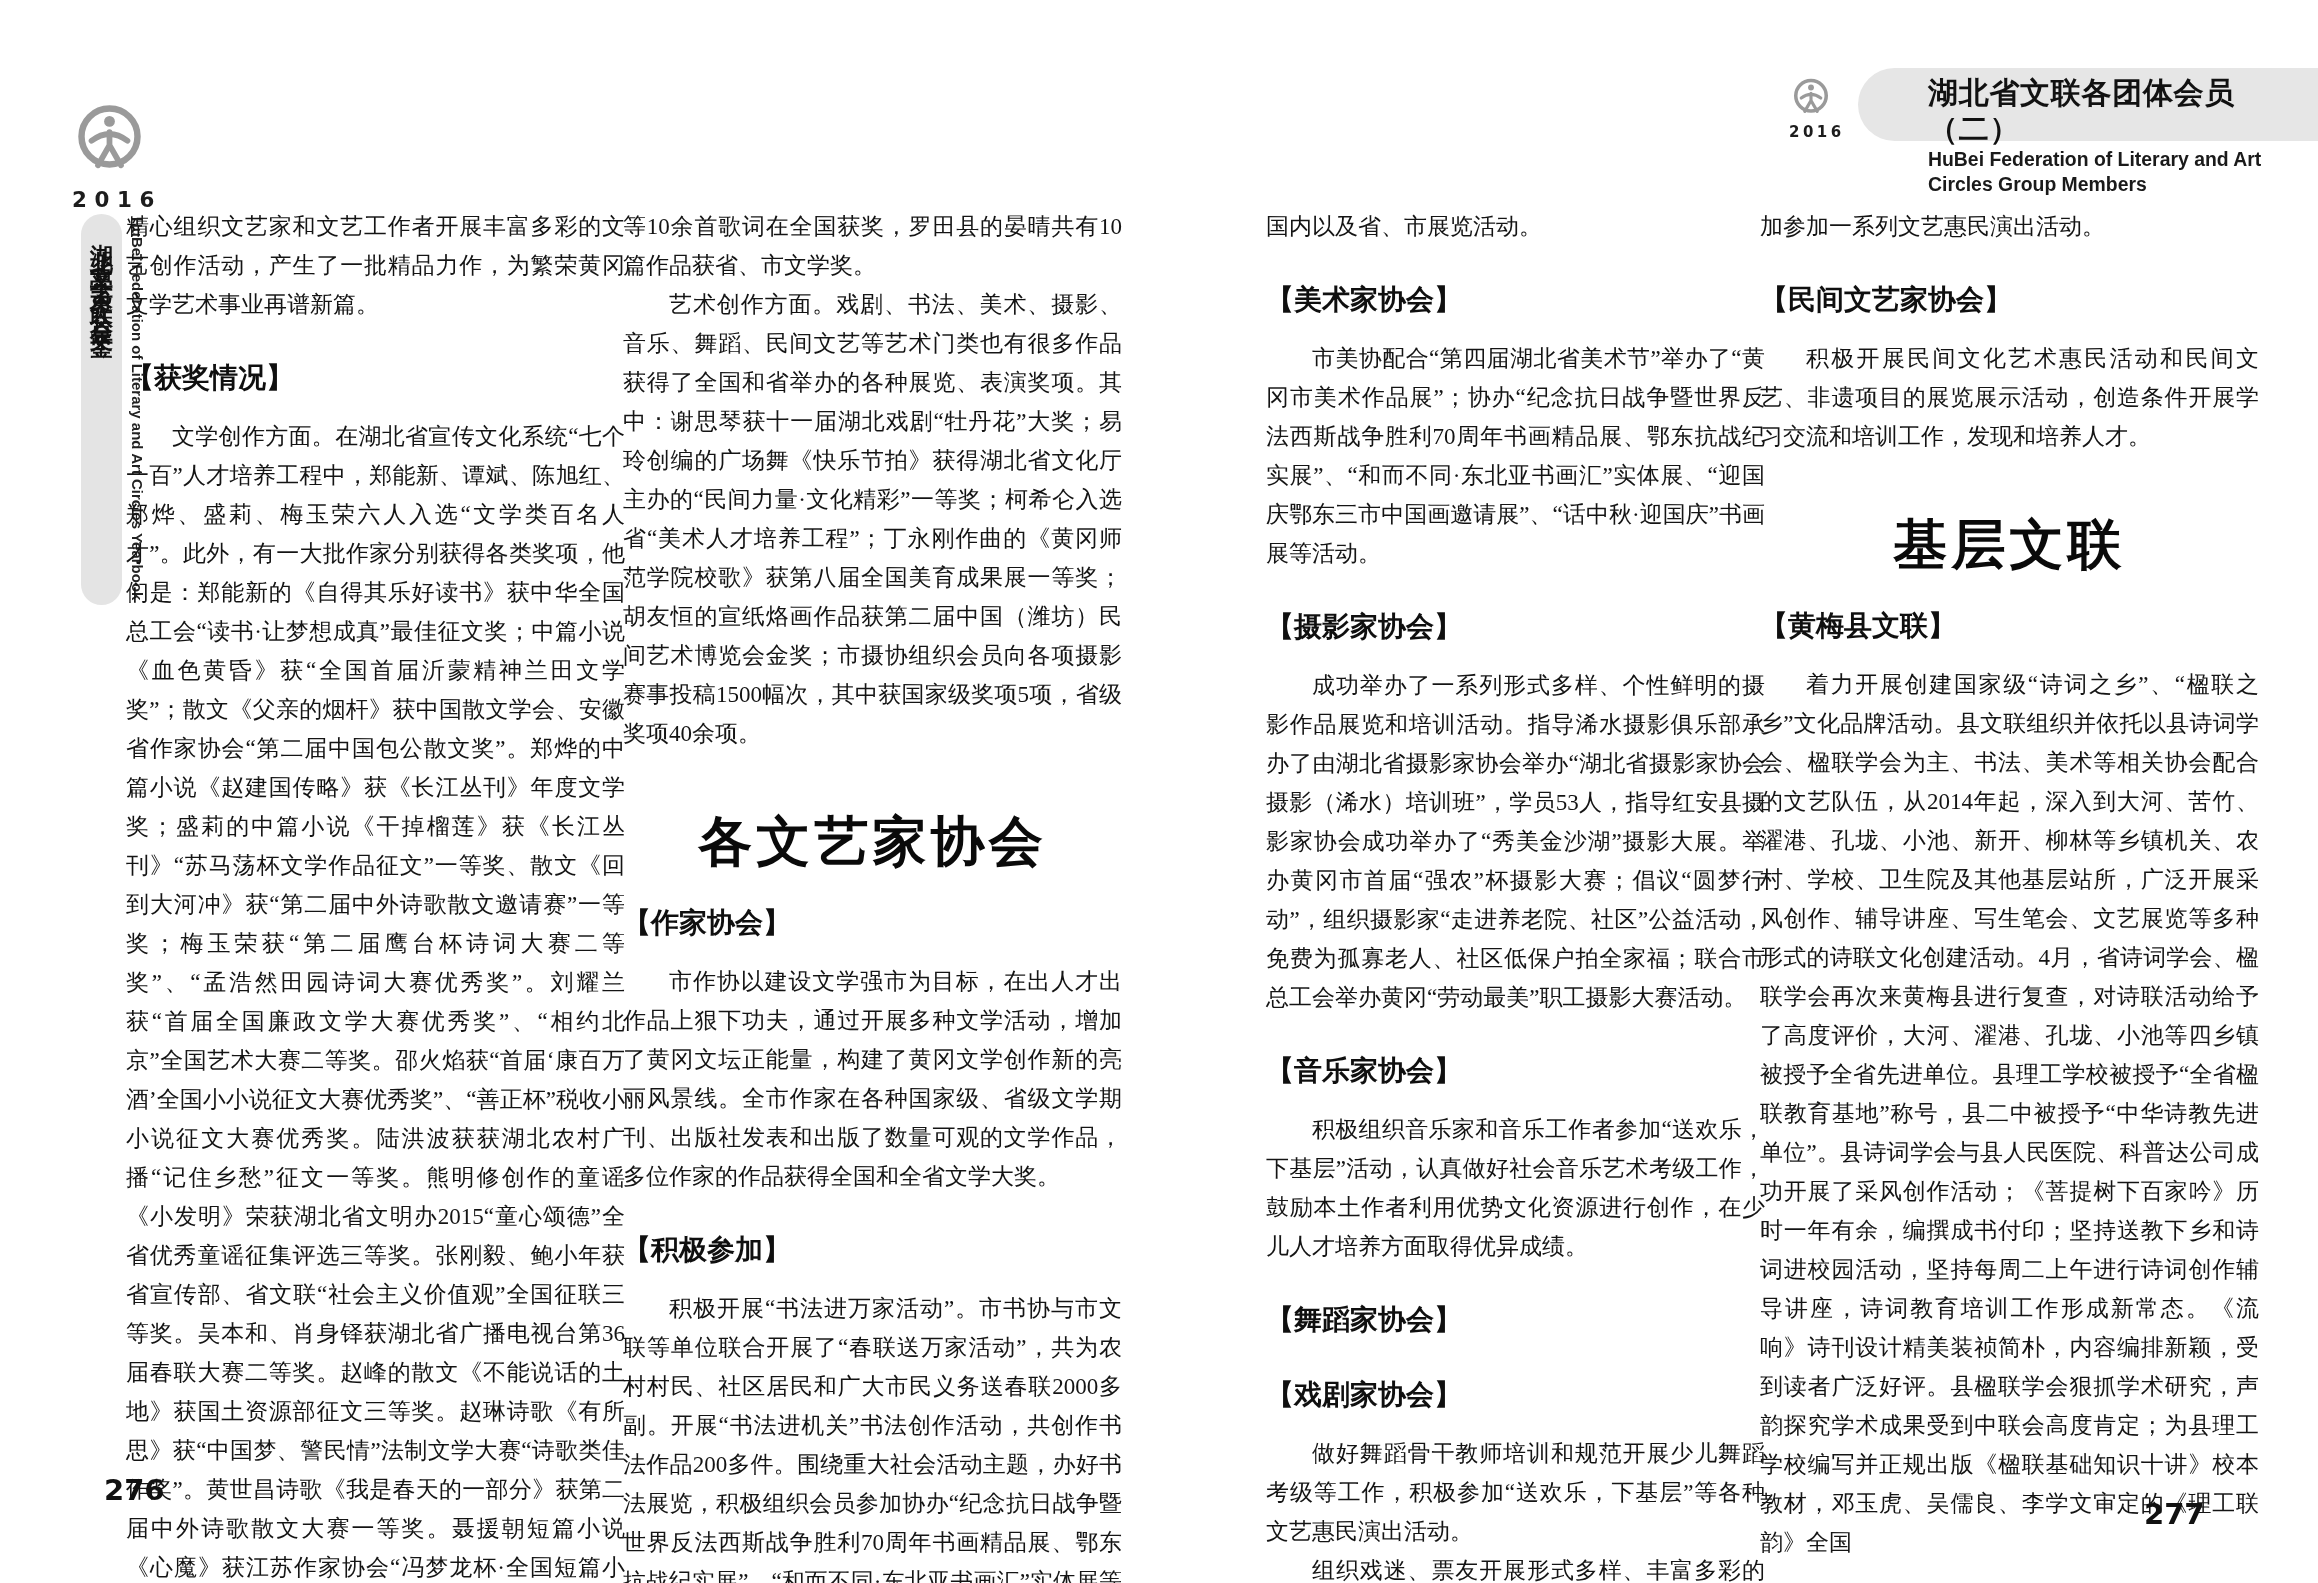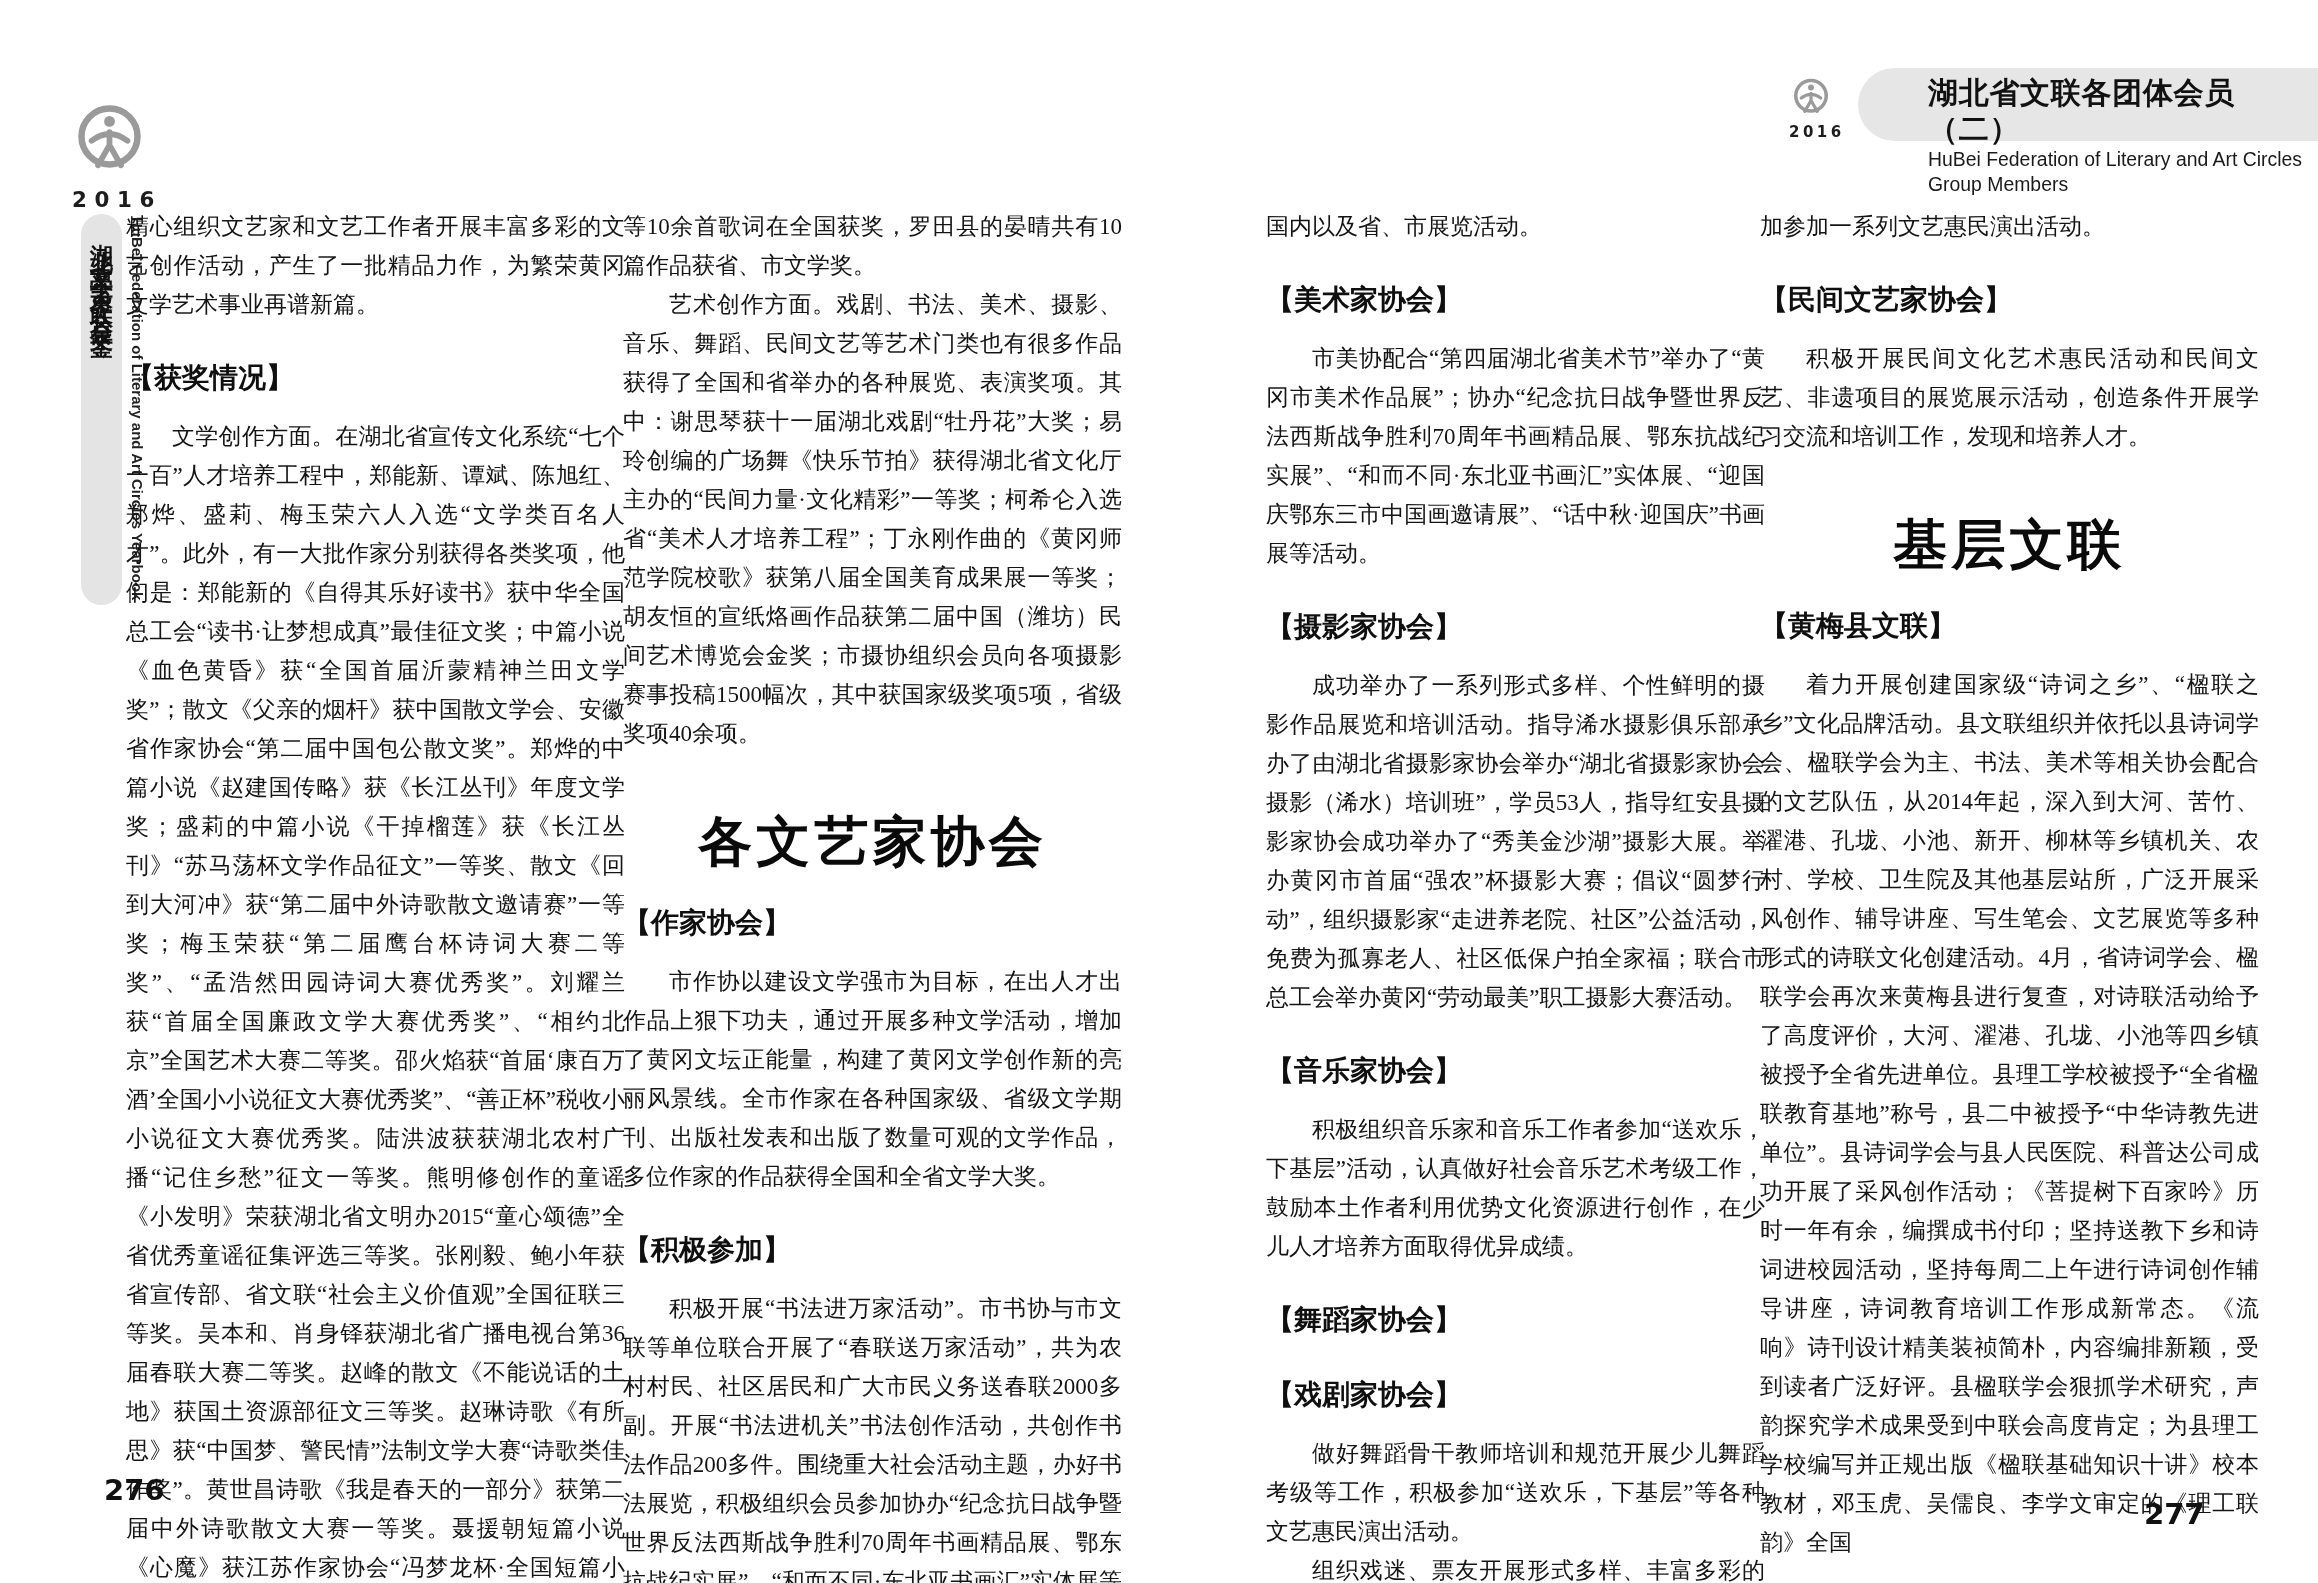--- a/index.html
+++ b/index.html
@@ -42,21 +42,21 @@
                    margin:61px 0 32px 0;text-indent:0;color:#0a0a0a;}
 
   
   .hdr-logo{position:absolute;left:1789px;top:77px;width:44px;text-align:center;}
   .hdr-logo .logo-year{font-size:15px;letter-spacing:3.5px;margin-top:1.4px;}
   .hdr-box{position:absolute;left:1858px;top:68px;width:461px;height:73px;
            background:#e6e6e6;border-radius:37px 0 0 37px;box-sizing:border-box;
            padding:7px 0 0 70px;}
   .hdr-title{font-family:"Liberation Sans","DejaVu Sans",sans-serif;font-weight:bold;
              font-size:30px;line-height:36px;color:#111;letter-spacing:0.7px;}
-  .hdr-sub{font-family:"Liberation Sans","DejaVu Sans",sans-serif;font-weight:normal;
+  .hdr-sub{font-family:"Liberation Sans","DejaVu Sans",sans-serif;font-weight:bold;
            font-size:19.4px;line-height:25px;color:#1a1a1a;}
 
   .pageno{position:absolute;top:1473px;font-family:"DejaVu Sans","Liberation Sans",sans-serif;
           font-weight:bold;font-size:29px;color:#111;}
   #pageno-left{left:104px;}
   #pageno-right{left:2144px;margin-top:24px;}
 </style>
 </head>
 <body>
 

